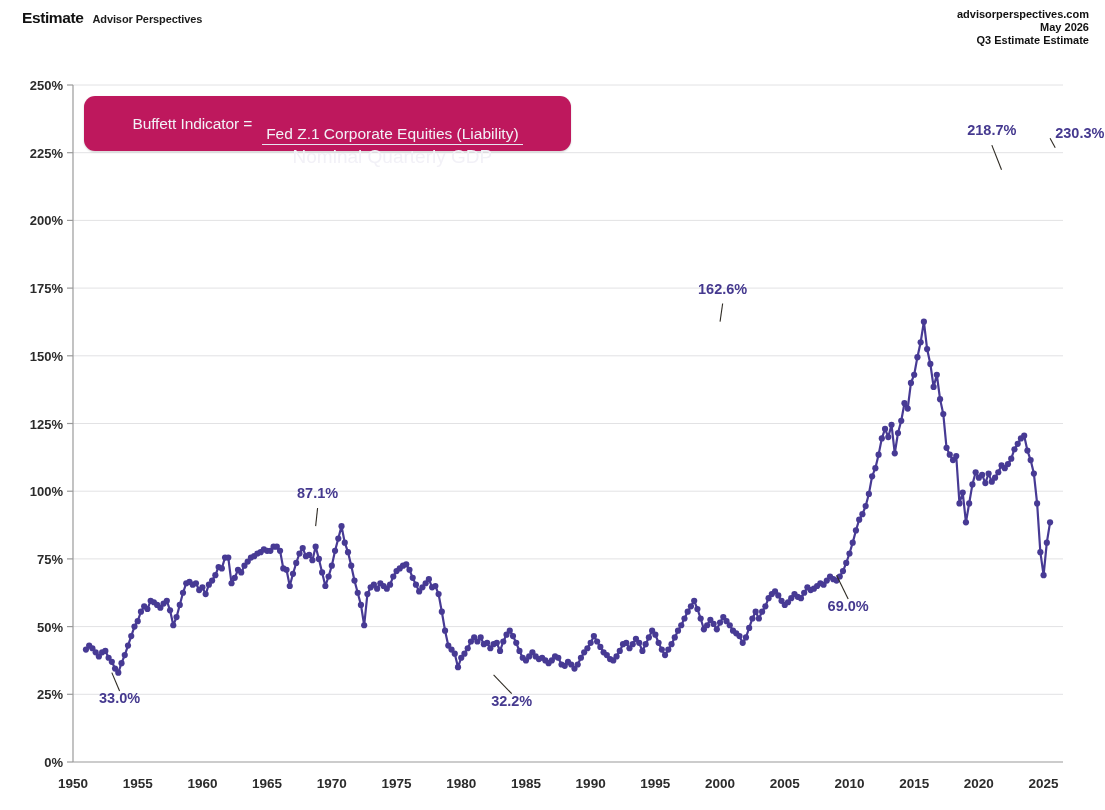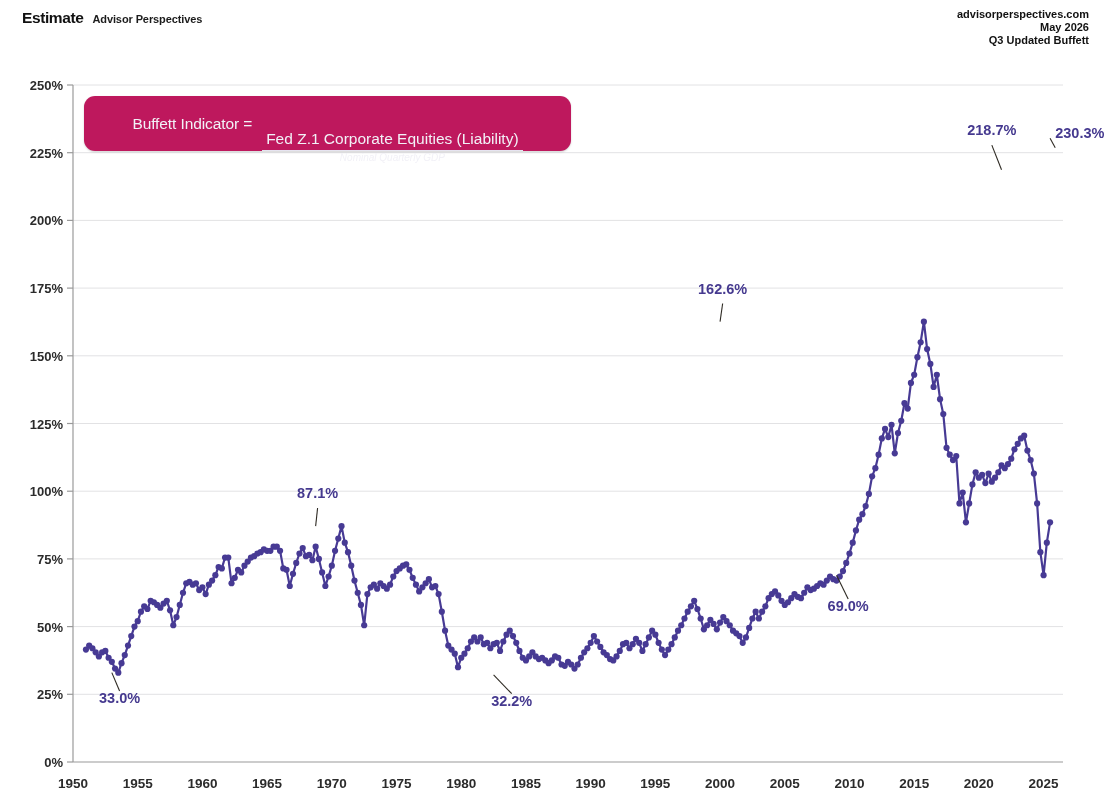--- a/index.html
+++ b/index.html
@@ -116,38 +116,37 @@
     line-height: 1.18;
   }
   #formula-num {
     font-size: 15.5px;
     white-space: nowrap;
     padding: 0 4px 1px 4px;
     border-bottom: 1.4px solid #e6e4f0;
     margin-top: 47px;
   }
   #formula-den {
-    font-size: 10px;
+    font-size: 19px;
     white-space: nowrap;
     padding-top: 1px;
-    font-style: italic;
   }
 </style>
 </head>
 <body>
 
 <div id="header">
   <div id="brand">
     <span id="brand-logo">Estimate</span>
     <span id="brand-sub">Advisor Perspectives</span>
   </div>
   <div id="source-block">
     <div>advisorperspectives.com</div>
     <div>May 2026</div>
-    <div>Q3 Updated Buffett</div>
+    <div>Q3 Estimate Estimate</div>
   </div>
 </div>
 
 <div id="plot-wrap">
   <svg id="plot-svg" width="1105" height="810">
     <g id="g-grid">
         <line x1="73" x2="1063" y1="694.3" y2="694.3" class="gridline"></line>
         <line x1="73" x2="1063" y1="626.6" y2="626.6" class="gridline"></line>
         <line x1="73" x2="1063" y1="558.9" y2="558.9" class="gridline"></line>
         <line x1="73" x2="1063" y1="491.2" y2="491.2" class="gridline"></line>

